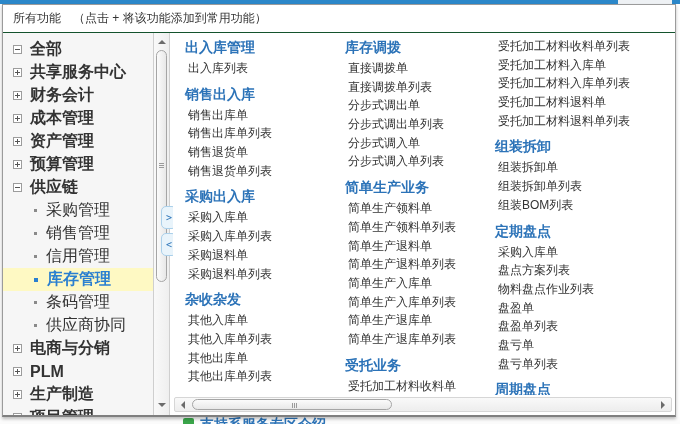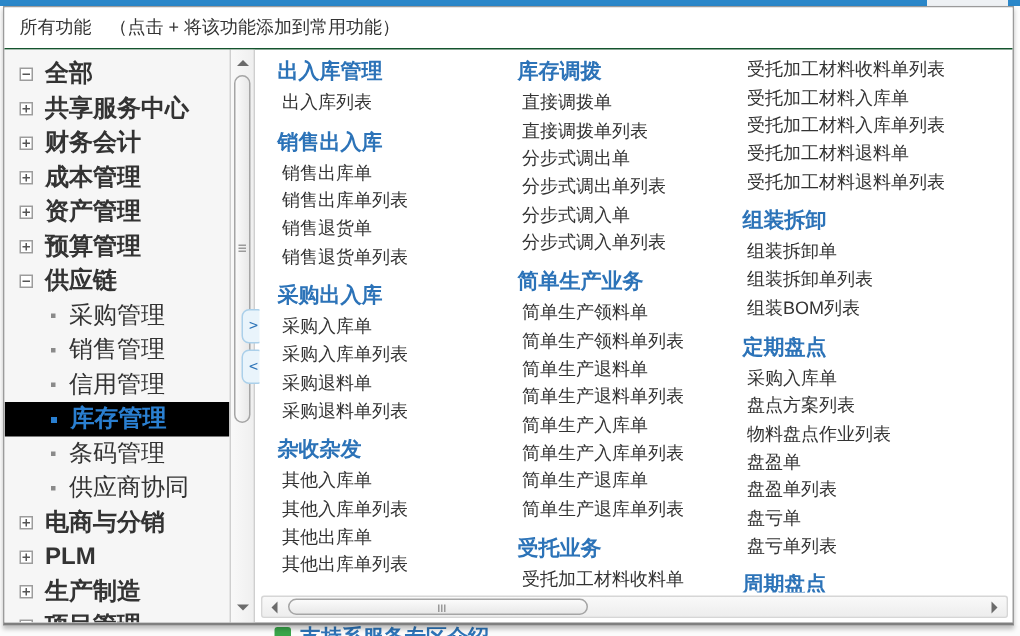--- a/index.html
+++ b/index.html
@@ -23,21 +23,21 @@
     box-shadow:0 2px 3px rgba(0,0,0,0.25);}
   .titlebar{height:27px;line-height:27px;padding-left:10px;font-size:12px;color:#333;
     border-bottom:1px solid #14532d;background:#fff;white-space:nowrap;}
   .popup-body{position:absolute;left:0;top:28px;right:0;bottom:0;overflow:hidden;}
 
   
   .tree{position:absolute;left:0;top:0;width:150px;height:100%;background:#f6f6f6;
     overflow:hidden;padding-top:5px;box-sizing:border-box;}
   .tree-row{height:23px;display:flex;align-items:center;font-size:16px;color:#333;cursor:pointer;}
   .tree-row.top .tree-label{font-weight:bold;}
-  .tree-row.selected{background:#000000;}
+  .tree-row.selected{background:#fef9c3;}
   .tree-row.selected .tree-label{color:#2a7fd0;font-weight:bold;}
   .expander{width:9px;height:9px;box-sizing:border-box;border:1px solid #9c9c9c;background:#fff;
     position:relative;flex-shrink:0;margin-left:10px;margin-right:8px;}
   .expander::before{content:'';position:absolute;left:1px;top:3px;width:5px;height:1px;background:#555;}
   .expander.plus::after{content:'';position:absolute;left:3px;top:1px;width:1px;height:5px;background:#555;}
   .bullet{width:3px;height:3px;background:#8a8a8a;flex-shrink:0;margin-left:31px;margin-right:9px;}
   .tree-row.selected .bullet{background:#2a7fd0;width:4px;height:4px;}
 
   
   .vscroll{position:absolute;left:150px;top:0;width:17px;height:100%;box-sizing:border-box;

